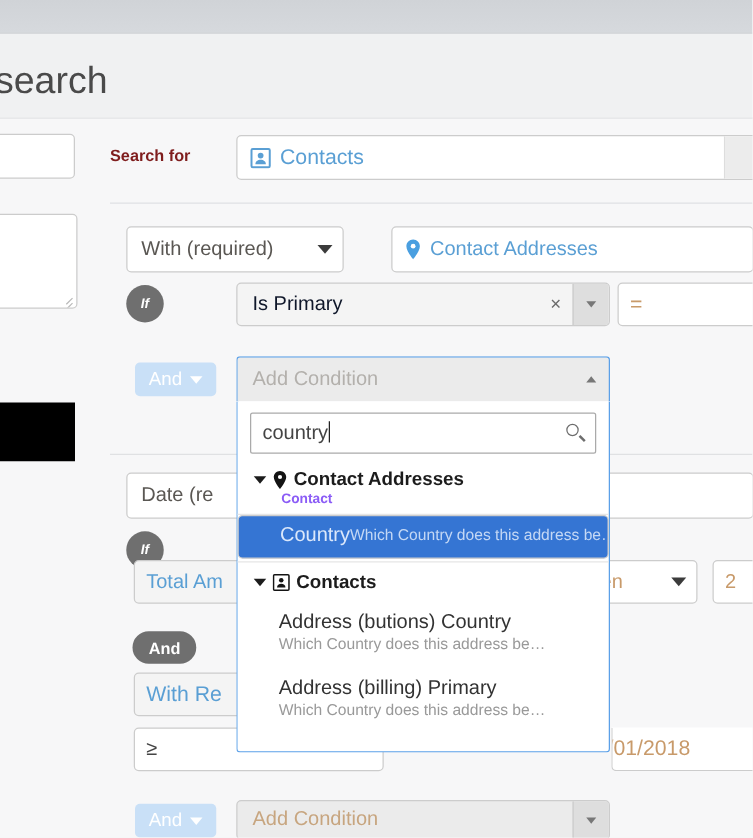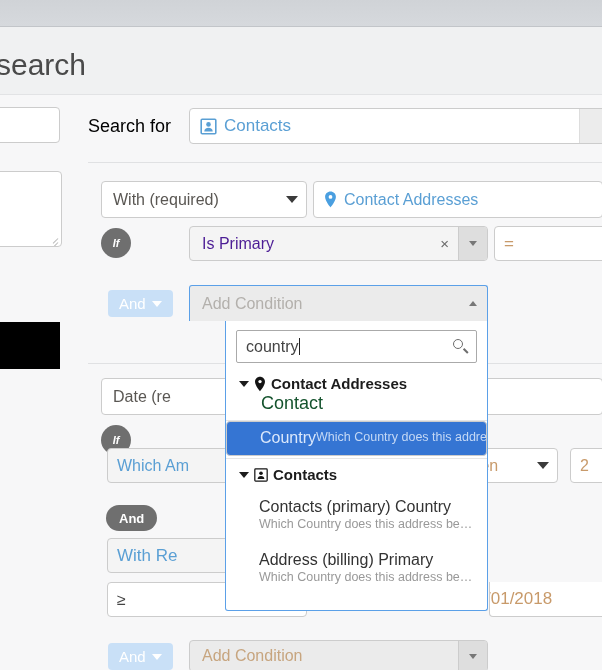--- a/index.html
+++ b/index.html
@@ -19,34 +19,34 @@
 
   
   #form-panel{left:-8px;top:94px;width:614px;height:576px;background:#f7f7f8;border-top:1px solid #e2e3e5;}
 
   
   .field{
     box-sizing:border-box;background:#fff;border:1px solid #ccc;border-radius:4px;
     display:flex;align-items:center;padding:0 9px;color:#5a9fd4;font-size:16px;white-space:nowrap;overflow:hidden;
   }
   .field.gray{background:#f4f4f4;}
-  .label-strong{font-weight:normal;font-size:18px;color:#000000;}
+  .label-strong{font-weight:bold;font-size:13px;color:#7f1d1d;}
 
   .sel{
     box-sizing:border-box;background:#fff;border:1px solid #ccc;border-radius:4px;
     display:flex;align-items:center;justify-content:space-between;padding:0 8px 0 11px;
     color:#5a5753;font-size:16px;white-space:nowrap;overflow:hidden;
   }
   .caret-dn{width:0;height:0;border-left:6px solid transparent;border-right:6px solid transparent;border-top:7px solid #3b3b3b;margin-left:8px;flex:none;}
   .caret-sm{width:0;height:0;border-left:4px solid transparent;border-right:4px solid transparent;border-top:5px solid #777;flex:none;}
   .caret-up-sm{width:0;height:0;border-left:4px solid transparent;border-right:4px solid transparent;border-bottom:5px solid #777;flex:none;}
 
   
   .s2{box-sizing:border-box;background:#f4f4f4;border:1px solid #ccc;border-radius:4px;display:flex;align-items:stretch;overflow:hidden;}
-  .s2 .s2txt{flex:1;display:flex;align-items:center;padding-left:12px;color:#4c1d95;font-size:16px;white-space:nowrap;overflow:hidden;}
+  .s2 .s2txt{flex:1;display:flex;align-items:center;padding-left:12px;color:#0f172a;font-size:16px;white-space:nowrap;overflow:hidden;}
   .s2 .s2x{display:flex;align-items:center;padding:0 9px;color:#6b6b6b;font-size:15px;}
   .s2 .s2arrow{width:28px;border-left:1px solid #ccc;background:#dedede;display:flex;align-items:center;justify-content:center;}
 
   
   .if-badge{width:30px;height:30px;border-radius:50%;background:#6f6f6f;color:#fff;font-size:11px;font-weight:bold;display:flex;align-items:center;justify-content:center;font-style:italic;}
   .and-badge{height:26px;border-radius:13px;background:#6f6f6f;color:#fff;font-size:13px;font-weight:bold;display:flex;align-items:center;justify-content:center;padding:0 13px;}
   .and-pill{height:27px;border-radius:4px;background:#c9e0f7;color:#fff;font-size:15px;display:flex;align-items:center;justify-content:center;gap:6px;padding:0 11px;}
   .and-pill .caret{width:0;height:0;border-left:5px solid transparent;border-right:5px solid transparent;border-top:6px solid #fff;}
 
   .rule{height:1px;background:#e0e1e3;}
@@ -65,36 +65,35 @@
 
   
   #dropdown-anchor{left:189px;top:285px;width:299px;}
   #dd-toggle{
     box-sizing:border-box;height:36px;background:#ebebeb;border:1px solid #5ba0e8;border-bottom:none;border-radius:3px 3px 0 0;
     display:flex;align-items:center;justify-content:space-between;padding:0 10px 0 12px;color:#b3b0ac;font-size:16px;
   }
   #dd-panel{
     box-sizing:border-box;background:#fff;border:1px solid #5ba0e8;border-top:none;border-radius:0 0 3px 3px;
     padding:0;
-    margin-left:36px;
   }
   #dd-search-wrap{padding:9px 10px 7px 10px;}
   #dd-search{
     box-sizing:border-box;width:100%;height:33px;background:#fff;border:1px solid #aaa;border-radius:2px;
     display:flex;align-items:center;justify-content:space-between;padding:0 8px 0 9px;
   }
   #dd-search .val{font-size:16px;color:#444;position:relative;}
   #dd-search .val .caret-bar{display:inline-block;width:1px;height:17px;background:#222;vertical-align:-3px;margin-left:1px;}
   .magnifier{width:15px;height:15px;position:relative;flex:none;}
   .magnifier .lens{position:absolute;left:0;top:0;width:10px;height:10px;border:1.6px solid #6d6d6d;border-radius:50%;box-sizing:border-box;}
   .magnifier .handle{position:absolute;right:0px;bottom:0px;width:6px;height:1.6px;background:#6d6d6d;transform:rotate(45deg);transform-origin:right center;}
 
   .dd-group{display:flex;align-items:center;gap:5px;padding:5px 10px 1px 13px;font-weight:bold;font-size:15px;color:#1c1c1c;}
   .dd-group .tri{width:0;height:0;border-left:5px solid transparent;border-right:5px solid transparent;border-top:6px solid #1c1c1c;flex:none;}
-  .dd-sub{padding:0 10px 4px 35px;font-size:18px;color:#14532d;}
+  .dd-sub{padding:0 10px 4px 35px;font-size:11px;color:#8b5cf6;font-weight:bold;}
   .dd-opt{padding:6px 10px 8px 33px;}
   .dd-opt .t{font-size:16px;color:#333;line-height:19px;}
   .dd-opt .d{font-size:12.5px;color:#999;line-height:17px;}
   .dd-opt.sel{background:#3575d3;}
   .dd-opt.sel .t{color:#dbe8fb;}
   .dd-opt.sel .d{color:#c4d8f5;}
   .dd-sep{height:1px;background:#e6e6e6;margin:2px 0 0 0;}
 </style>
 </head>
 <body>
@@ -127,21 +126,21 @@
       <path d="M4.3 13.4c0-2.4 1.9-3.6 4.2-3.6s4.2 1.2 4.2 3.6z" fill="#5a9fd4"></path>
     </svg>
   </span>
   <span style="margin-left:7px;color:#5a9fd4;font-size:17px;">Contacts</span>
   <span style="flex:1"></span>
   <span style="width:28px;height:100%;background:#ececec;border-left:1px solid #ddd;border-radius:0 3px 3px 0;"></span>
 </div>
 
 <div class="abs rule" style="left:88px;top:162px;width:514px;"></div>
 
-<div class="abs sel" style="left:101px;top:181px;width:206px;height:37px;">
+<div class="abs sel" style="left:101px;top:181px;width:174px;height:37px;">
   <span>With (required)</span>
   <span class="caret-dn"></span>
 </div>
 
 <div class="abs field" style="left:313px;top:181px;width:290px;height:37px;">
   <span class="ico pin" style="margin-right:7px;">
     <svg width="13" height="17" viewBox="0 0 13 17">
       <path d="M6.5 0.6C3.5 0.6 1.1 3 1.1 6c0 4 5.4 10.4 5.4 10.4S11.9 10 11.9 6c0-3-2.4-5.4-5.4-5.4z" fill="#4a9fe0"></path>
       <circle cx="6.5" cy="5.9" r="1.9" fill="#fff"></circle>
     </svg>
@@ -179,21 +178,21 @@
 
 <div class="abs field" style="left:313px;top:378px;width:290px;height:37px;">
   <span style="margin-left:72px;">butions</span>
 </div>
 
 <div class="abs if-badge" style="left:101px;top:425px;">
   <span>If</span>
 </div>
 
 <div class="abs field gray" style="left:107px;top:448px;width:200px;height:35px;">
-  <span>Which Am</span>
+  <span>Total Am</span>
 </div>
 
 <div class="abs sel" style="left:448px;top:448px;width:110px;height:35px;color:#c89a6a;">
   <span>ween</span>
   <span class="caret-dn"></span>
 </div>
 
 <div class="abs field" style="left:570px;top:448px;width:80px;height:35px;color:#c89a6a;">
   <span>2</span>
 </div>
@@ -271,21 +270,21 @@
           <rect x="1" y="1" width="15" height="15" rx="1" fill="none" stroke="#141414" stroke-width="1.5"></rect>
           <circle cx="8.5" cy="6.3" r="2.2" fill="#141414"></circle>
           <path d="M4.4 13.3c0-2.3 1.9-3.5 4.1-3.5s4.1 1.2 4.1 3.5z" fill="#141414"></path>
         </svg>
       </span>
       <span>Contacts</span>
     </div>
     <div style="height:7px;"></div>
 
     <div class="dd-opt" style="padding-bottom:11px;">
-      <div class="t">Contacts (primary) Country</div>
+      <div class="t">Address (butions) Country</div>
       <div class="d">Which Country does this address be…</div>
     </div>
     <div class="dd-opt" style="padding-bottom:11px;">
       <div class="t">Address (billing) Primary</div>
       <div class="d">Which Country does this address be…</div>
     </div>
     <div style="height:13px;"></div>
   </div>
 </div>
 

